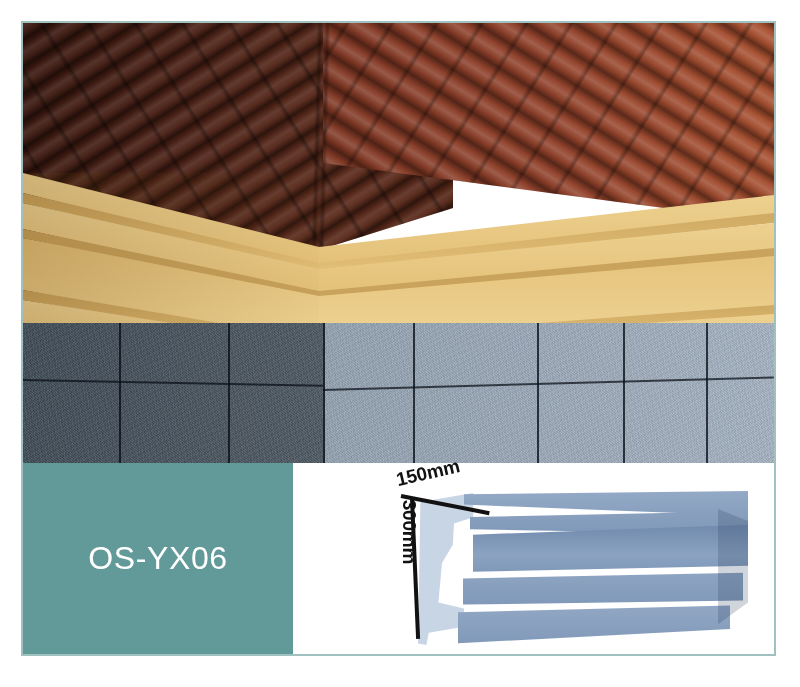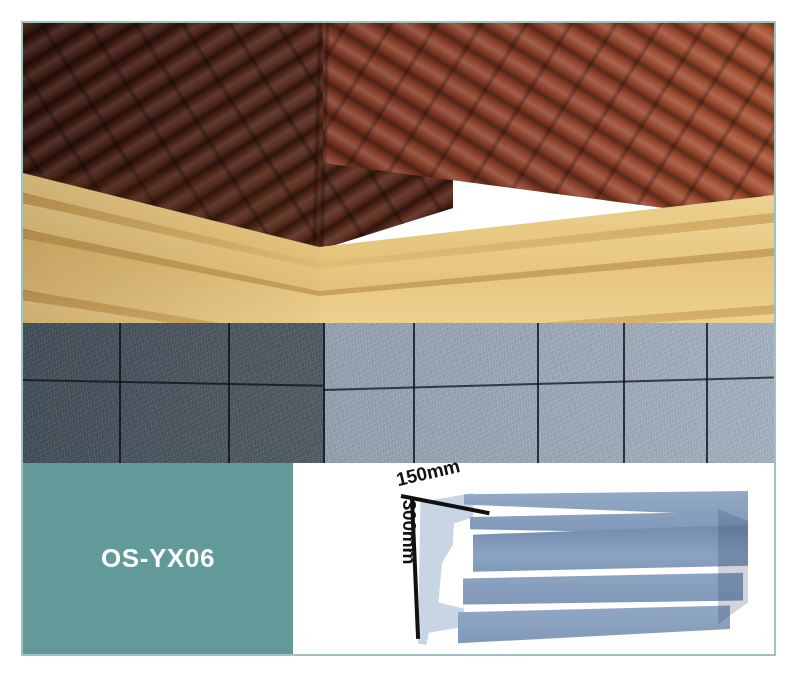--- a/index.html
+++ b/index.html
@@ -67,21 +67,21 @@
        repeating-linear-gradient(37deg,rgba(255,255,255,.12) 0 1px,rgba(0,0,0,.10) 1px 2px),
        repeating-linear-gradient(-51deg,rgba(255,255,255,.10) 0 1px,rgba(0,0,0,.09) 1px 2px),
        repeating-linear-gradient(83deg,rgba(255,255,255,.08) 0 1px,rgba(0,0,0,.07) 1px 3px);}
   .grout-v{position:absolute;top:0;width:2px;height:100%;background:rgba(8,14,22,.78);}
   .grout-h{position:absolute;height:2px;background:rgba(8,14,22,.72);}
 
   
   #bottom{position:absolute;left:0;top:440px;width:751px;height:191px;}
   #code-panel{position:absolute;left:0;top:0;width:270px;height:191px;
      background:#629a99;display:flex;align-items:center;justify-content:center;}
-  #code-text{color:#ffffff;font-size:26px;letter-spacing:.6px;font-weight:700;
+  #code-text{color:#ffffff;font-size:32px;letter-spacing:.6px;font-weight:400;
      font-family:"Liberation Sans","DejaVu Sans",sans-serif;}
   #draw-panel{position:absolute;left:270px;top:0;width:481px;height:191px;
      background:#ffffff;}
 
   
   #dim-top-line{position:absolute;left:108px;top:31px;width:90px;height:4px;
      background:#111;transform-origin:left center;transform:rotate(11deg);}
   #dim-top-label{position:absolute;left:106px;top:6px;color:#121212;font-size:19px;
      font-weight:600;transform:rotate(-13deg);transform-origin:left bottom;
      white-space:nowrap;letter-spacing:-.2px;}

